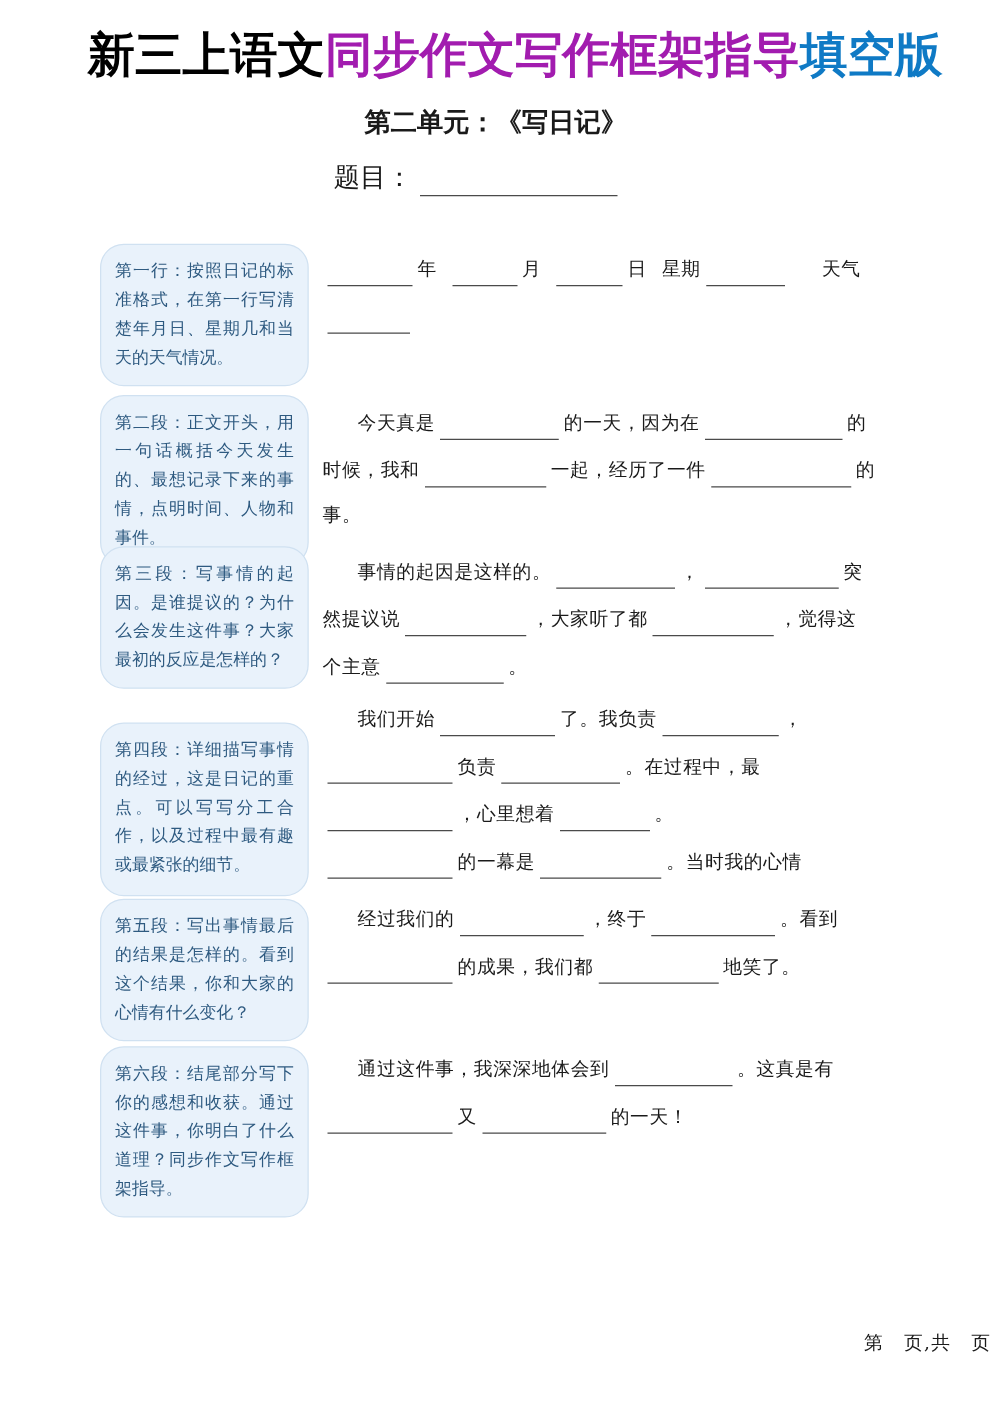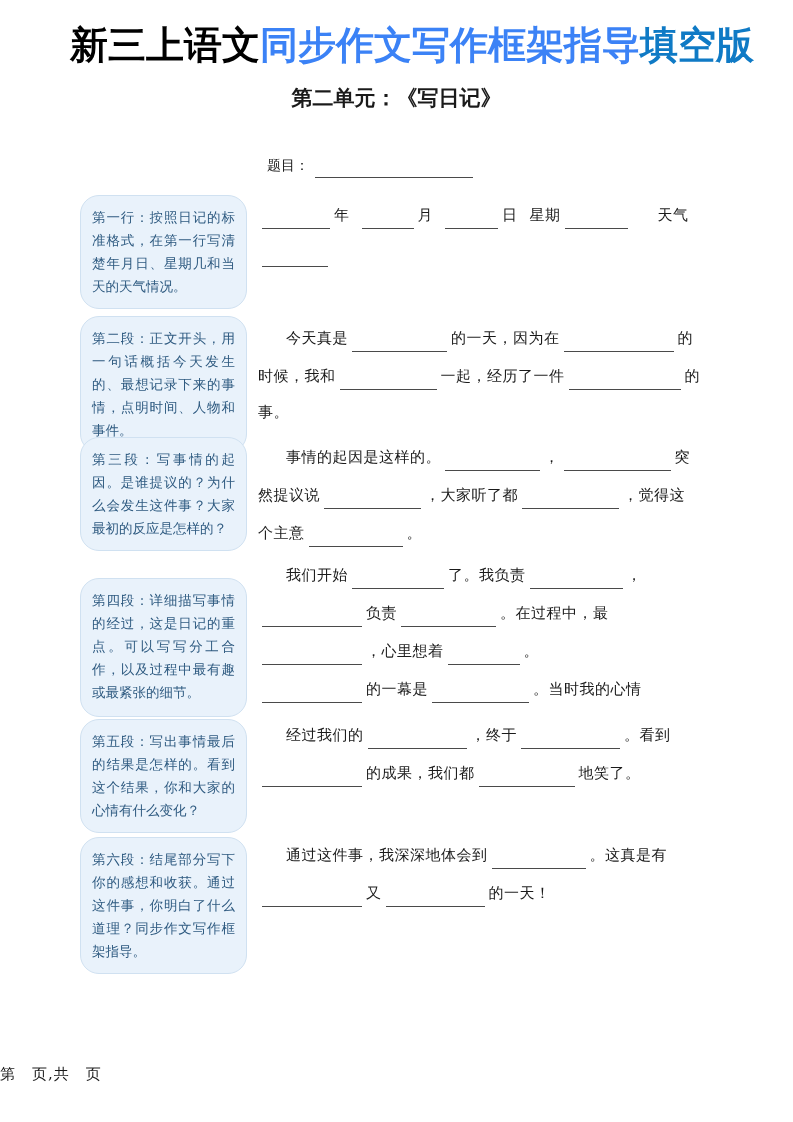--- a/index.html
+++ b/index.html
@@ -12,30 +12,30 @@
     overflow: hidden;
   }
   
   .title {
     position: absolute; top: 22px; left: 0; width: 793px;
     text-align: center; font-family: "Liberation Sans","DejaVu Sans",sans-serif;
     font-size: 38px; font-weight: 900; letter-spacing: 0px; line-height: 46px;
     white-space: nowrap;
   }
   .t-black { color: #000000; margin-left: 31px; }
-  .t-red   { color: #3b82f6; }
+  .t-red   { color: #a21caf; }
   .t-blue  { color: #0f7ac5; }
   .subtitle {
     position: absolute; top: 84px; left: 0; width: 793px;
     text-align: center; font-size: 21px; font-weight: bold; line-height: 28px;
   }
   
   .topic {
-    position: absolute; top: 152px; left: 267px;
-    font-size: 14px; line-height: 28px; white-space: nowrap; font-family: Liberation Mono, monospace;
+    position: absolute; top: 128px; left: 267px;
+    font-size: 21px; line-height: 28px; white-space: nowrap;
   }
   
   .guide-box {
     position: absolute; left: 80px; width: 167px; box-sizing: border-box;
     background: #e9f2fb; border: 1px solid #d0e1f1; border-radius: 19px;
     padding: 10px 11px; color: #2e5a80;
     font-size: 13.5px; line-height: 23px; text-align: justify;
   }
   #gb1 { top: 195px; min-height: 107px; }
   #gb2 { top: 316px; min-height: 100px; }
@@ -59,21 +59,21 @@
   .seg-blank {
     display: inline-block; height: 34px;
     border-bottom: 1px solid #4a4a4a;
     vertical-align: -9px; margin: 0 4px;
   }
   .seg-space { display: inline-block; height: 1px; }
   .topic .seg-blank { height: 24px; vertical-align: -8px; margin-left: 6px; }
   
   .footer {
     position: absolute; top: 1065px; left: 0; width: 793px;
-    text-align: left; font-size: 15px; letter-spacing: 1px; color: #1a1a1a;
+    text-align: right; font-size: 15px; letter-spacing: 1px; color: #1a1a1a;
   }
 </style>
 </head>
 <body>
 
 <div id="page">
 
   <div class="title">
     <span class="t-black">新三上语文</span><span class="t-red">同步作文写作框架指导</span><span class="t-blue">填空版</span>
   </div>

